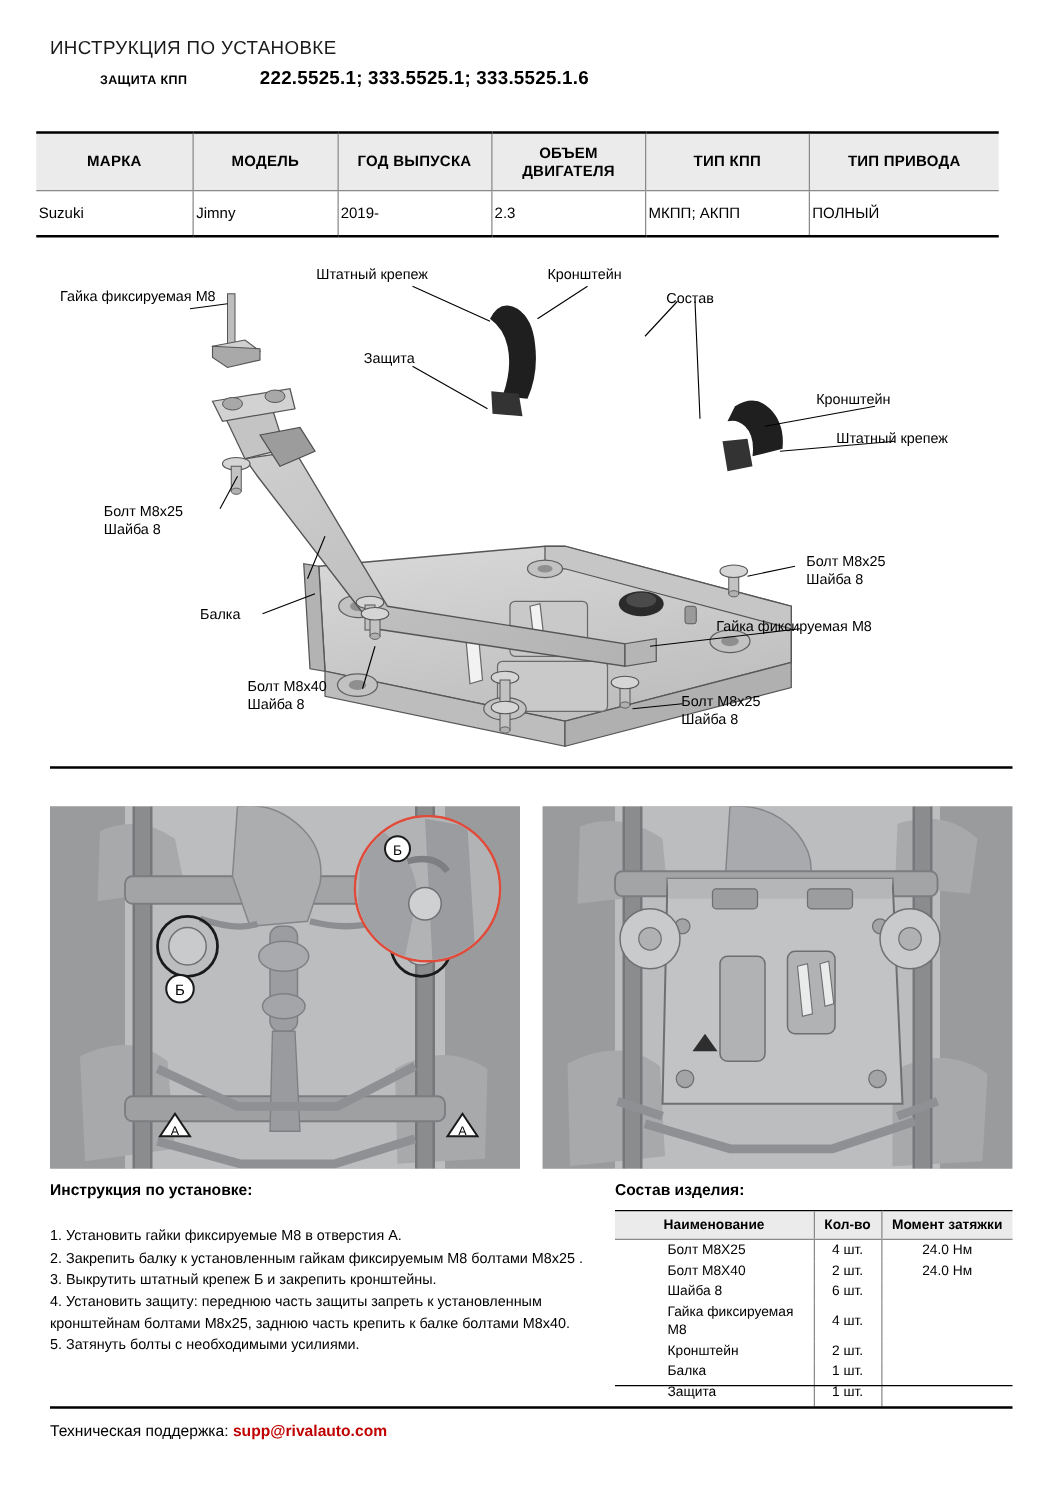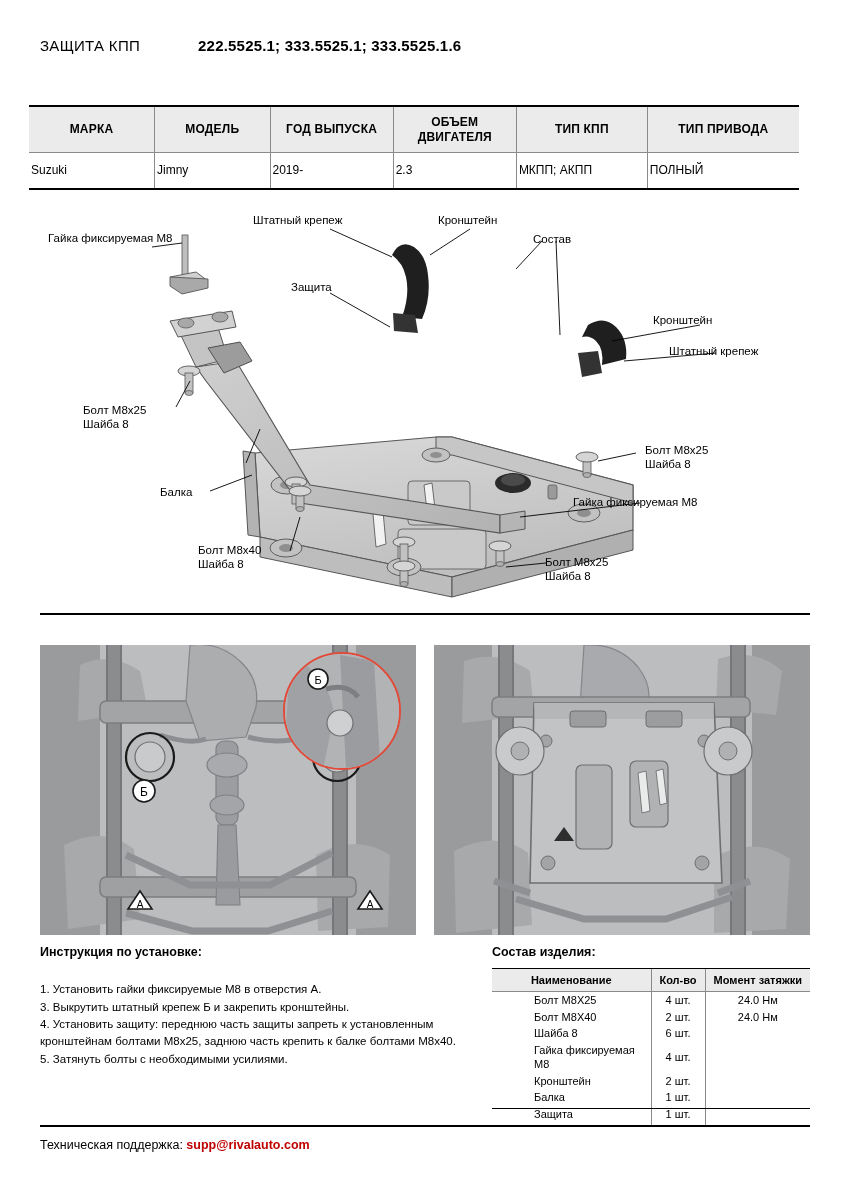--- a/index.html
+++ b/index.html
@@ -33,23 +33,24 @@
     font-size: 15px;
     letter-spacing: 0.3px;
     color: #1a1a1a;
   }
   .header-row2 {
     margin-top: 7px;
     display: flex;
     align-items: baseline;
   }
   .header-sub {
-    font-size: 15px;
-    font-weight: normal;
+    font-size: 10px;
+    font-weight: bold;
     letter-spacing: 0.3px;
+    margin-left: 40px;
   }
   .header-codes {
     font-size: 15px;
     font-weight: bold;
     margin-left: 58px;
     letter-spacing: 0.2px;
   }
 
   
   .spec-table {
@@ -206,20 +207,21 @@
     font-weight: bold;
     text-decoration: none;
   }
 </style>
 </head>
 <body>
 
 <div class="page">
 
   <div class="header">
+    <div class="header-title">ИНСТРУКЦИЯ ПО УСТАНОВКЕ</div>
     <div class="header-row2">
       <div class="header-sub">ЗАЩИТА КПП</div>
       <div class="header-codes">222.5525.1; 333.5525.1; 333.5525.1.6</div>
     </div>
   </div>
 
   <table class="spec-table">
     <thead>
       <tr>
         <th style="width:16.3%">МАРКА</th>
@@ -569,20 +571,21 @@
           <path d="M60 236 L96 248 M316 236 L284 248"></path>
         </g>
       </svg>
     </div>
   </div>
 
   <div class="instr">
     <div class="instr-title">Инструкция по установке:</div>
     <div class="instr-list">
       <div>1. Установить гайки фиксируемые M8 в отверстия A.</div>
+      <div>2. Закрепить балку к установленным гайкам фиксируемым M8 болтами M8x25 .</div>
       <div>3. Выкрутить штатный крепеж Б и закрепить кронштейны.</div>
       <div>4. Установить защиту: переднюю часть защиты запреть к установленным кронштейнам болтами M8x25, заднюю часть крепить к балке болтами M8x40.</div>
       <div>5. Затянуть болты с необходимыми усилиями.</div>
     </div>
   </div>
 
   <div class="parts">
     <div class="parts-title">Состав изделия:</div>
     <table class="parts-table">
       <thead>

